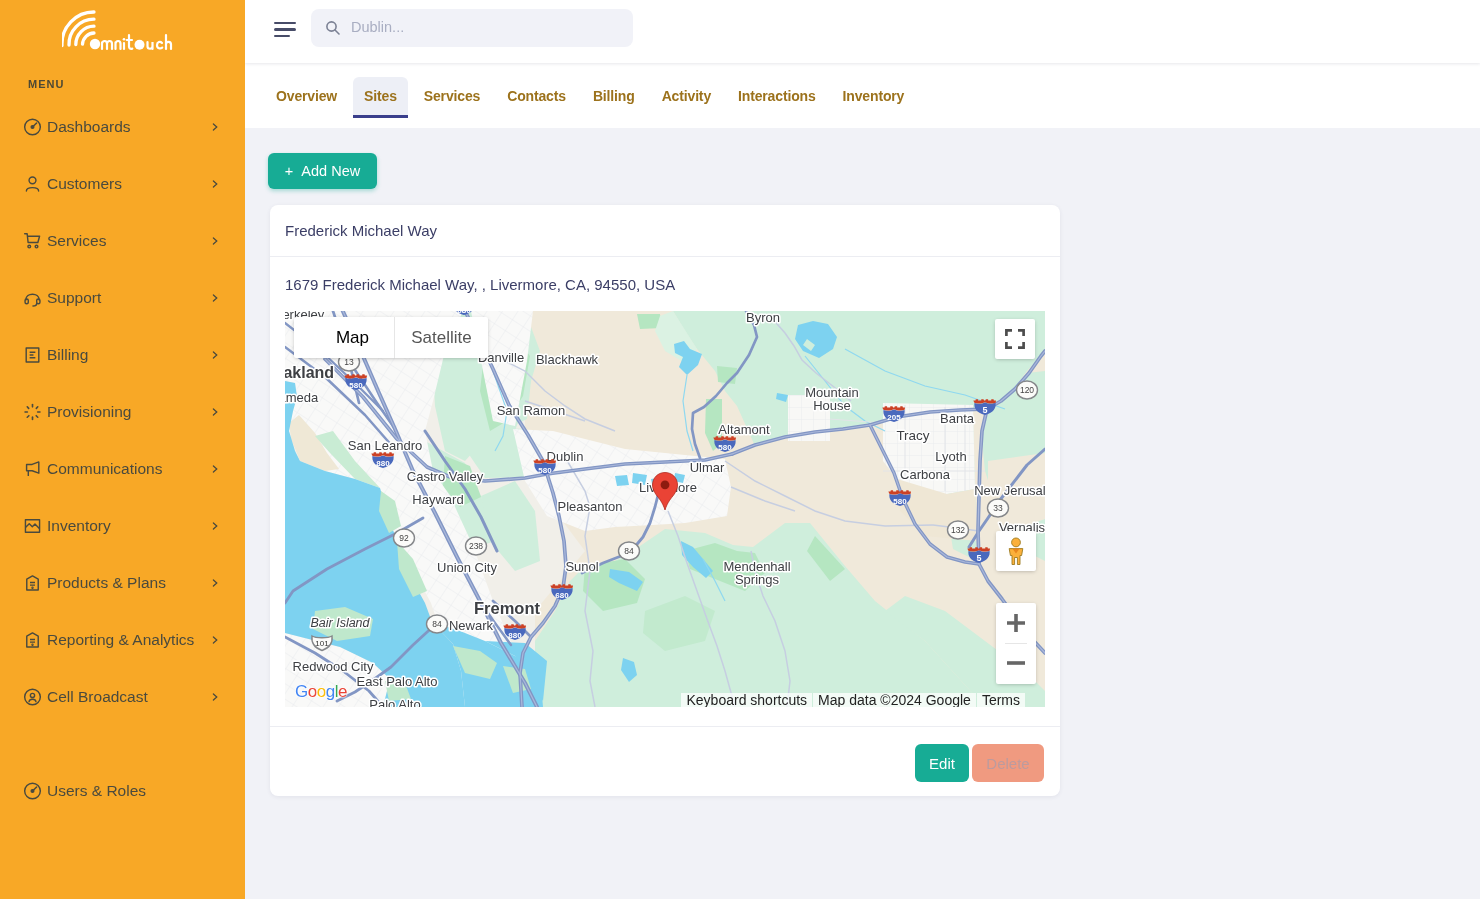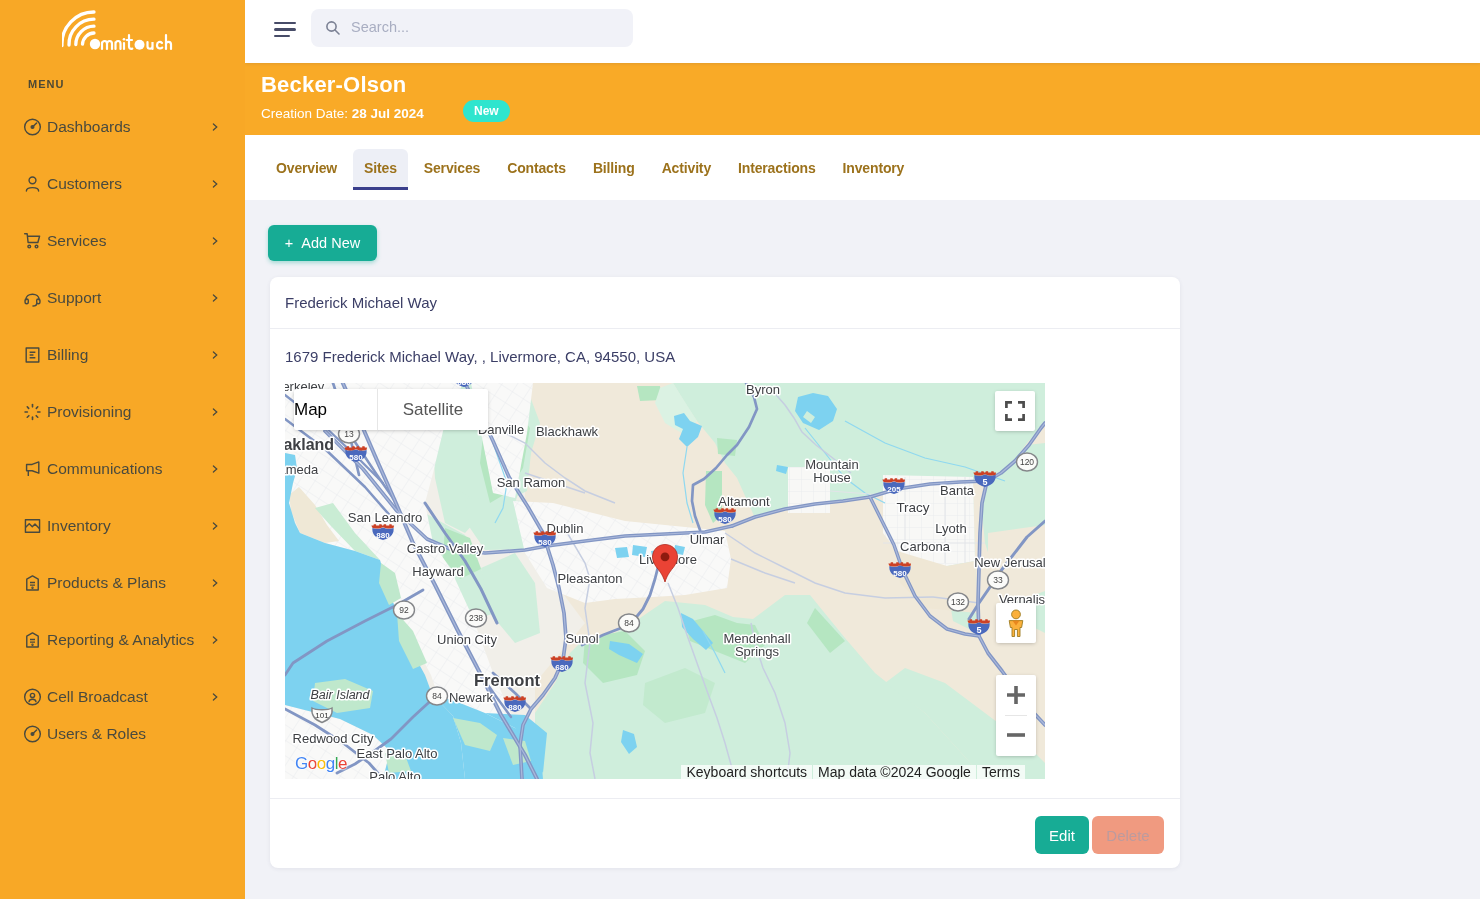--- a/index.html
+++ b/index.html
@@ -22,32 +22,32 @@
 .band { height:72px; background:#F9AA27; padding-left:16px; position:relative;}
 .band h1 { font-size:22px; font-weight:bold; color:#fff; padding-top:9px; letter-spacing:0.2px;}
 .band .sub { margin-top:8px; font-size:13.5px; color:#fff;}
 .band .sub b { font-weight:bold;}
 .badge { position:absolute; left:218px; top:37px; background:#2FE5CE; color:#fff; font-size:12px; font-weight:bold; padding:4px 11px; border-radius:11px;}
 .tabs { height:65px; background:#fff; display:flex; align-items:center; padding-left:20px; position:relative;}
 .tab { position:relative; font-size:14px; font-weight:bold; letter-spacing:-0.15px; color:#9C721C; padding:11px 11px; margin-right:5px; border-radius:6px;}
 .tab.active { background:#EDEFF6; border-radius:6px 6px 0 0; box-shadow:0 3px 0 #3A3F8C;}
 .content { position:relative; height:699px; background:#F1F2F7;}
 .addnew { position:absolute; left:23px; top:25px; width:109px; height:36px; background:#17AC95; border:none; border-radius:6px; color:#fff; font-size:14.5px; font-family:"Liberation Sans", sans-serif; box-shadow:0 2px 4px rgba(23,172,149,0.35);}
-.card { position:absolute; left:25px; top:77px; width:910px; height:591px; background:#fff; border-radius:8px; box-shadow:0 1px 4px rgba(50,50,90,0.08);}
+.card { position:absolute; left:25px; top:77px; width:790px; height:591px; background:#fff; border-radius:8px; box-shadow:0 1px 4px rgba(50,50,90,0.08);}
 .card-h { height:52px; border-bottom:1px solid #ECEDF2; display:flex; align-items:center; padding-left:15px; font-size:15px; color:#3B3E66;}
 .card-b { padding:0 15px; }
 .addr { padding:19px 0 18px 0; font-size:15px; color:#3B3E66;}
 .mapwrap { position:relative; width:760px; height:396px; overflow:hidden; background:#F2F0EB;}
 .card-f { position:absolute; left:0; bottom:0; width:100%; height:70px; border-top:1px solid #ECEDF2;}
 .btn-edit { position:absolute; right:91px; top:17px; width:54px; height:38px; background:#17AC95; border:none; border-radius:6px; color:#fff; font-size:15px; font-family:"Liberation Sans", sans-serif;}
 .btn-del { position:absolute; right:16px; top:17px; width:72px; height:38px; background:#F09A80; border:none; border-radius:6px; color:#BC9B9E; font-size:15px; font-family:"Liberation Sans", sans-serif;}
 
 .gmctl { position:absolute; background:#fff; box-shadow:0 1px 4px -1px rgba(0,0,0,0.3); }
 .mapsat { left:9px; top:6px; width:194px; height:41px; border-radius:2px; display:flex;}
-.mapsat .m1 { width:84px; line-height:41px; font-size:17px; font-weight:500; color:#000; border-right:1px solid #E6E6E6;}
+.mapsat .m1 { width:84px; text-align:center; line-height:41px; font-size:17px; font-weight:500; color:#000; border-right:1px solid #E6E6E6;margin-left:17px;}
 .mapsat .m2 { flex:1; text-align:center; line-height:41px; font-size:17px; color:#565656;}
 .fsbtn { right:10px; top:8px; width:40px; height:40px; border-radius:2px;}
 .pegman { right:9px; top:220px; width:40px; height:40px; border-radius:2px;}
 .zoomctl { right:9px; top:292px; width:40px; height:81px; border-radius:2px;}
 .zoomctl .zline { position:absolute; left:9px; top:40px; width:22px; height:1px; background:#E6E6E6;}
 .glogo { position:absolute; left:10px; bottom:5px; font-size:17px; font-weight:500; letter-spacing:-0.5px; text-shadow:0 0 2px #fff,0 0 2px #fff,0 0 2px #fff;}
 .attr { position:absolute; right:20px; bottom:0; height:14px; font-size:14px; color:#222; display:flex;}
 .attr div { background:rgba(255,255,255,0.75); padding:1px 5px; margin-left:1px; line-height:12px;}
 </style>
 </head>
@@ -216,21 +216,21 @@
           <circle cx="11" cy="11" r="8.2"></circle>
           <circle cx="11" cy="9.4" r="2.2"></circle>
           <path d="M7.4 15.8 C7.8 12.6 14.2 12.6 14.6 15.8"></path>
         </g>
       </svg>
     <span class="tx">Cell Broadcast</span>
     <svg class="ch" viewBox="0 0 8 10">
         <path d="M2 1.2 L6.2 5 L2 8.8" fill="none" stroke="#4A4A3E" stroke-width="1.6" stroke-linecap="round"></path>
       </svg>
   </div>
-  <div class="mi" style="top:717px">
+  <div class="mi" style="top:774px">
     <svg class="ic" viewBox="0 0 22 22">
         <g fill="none" stroke="#4A4A3E" stroke-width="1.5" stroke-linecap="round">
           <circle cx="11" cy="11" r="8.2"></circle>
           <path d="M11 11 L15.3 6.7"></path>
           <circle cx="11" cy="11" r="1.4" fill="#4A4A3E"></circle>
         </g>
       </svg>
     <span class="tx">Users &amp; Roles</span>
   </div>
 </div>
@@ -239,27 +239,22 @@
     <div class="burger">
         <div></div>
         <div></div>
         <div></div>
       </div>
     <div class="search">
       <svg width="16" height="16" viewBox="0 0 16 16">
           <circle cx="6.5" cy="6.5" r="4.6" fill="none" stroke="#7B8194" stroke-width="1.6"></circle>
           <line x1="10" y1="10" x2="14" y2="14" stroke="#7B8194" stroke-width="1.6" stroke-linecap="round"></line>
         </svg>
-      <span>Search...</span>
+      <span>Dublin...</span>
     </div>
-  </div>
-  <div class="band">
-    <h1>Becker-Olson</h1>
-    <div class="sub">Creation Date: <b>28 Jul 2024</b></div>
-    <div class="badge">New</div>
   </div>
   <div class="tabs">
     <div class="tab">Overview</div>
     <div class="tab active">Sites</div>
     <div class="tab">Services</div>
     <div class="tab">Contacts</div>
     <div class="tab">Billing</div>
     <div class="tab">Activity</div>
     <div class="tab">Interactions</div>
     <div class="tab">Inventory</div>

